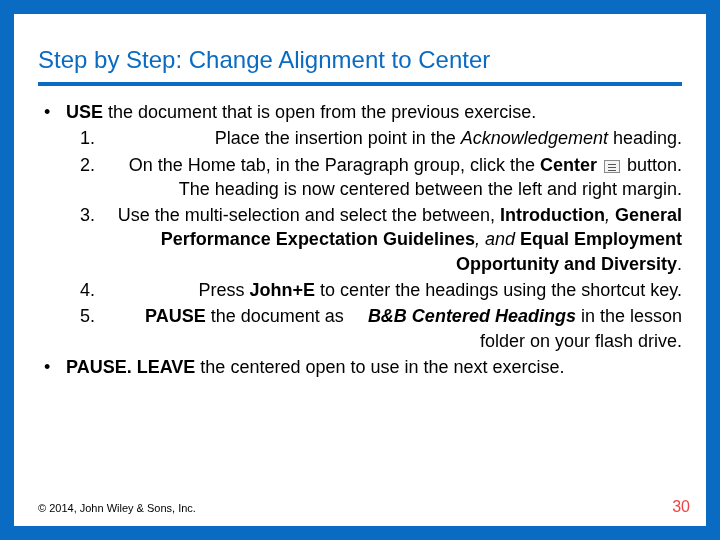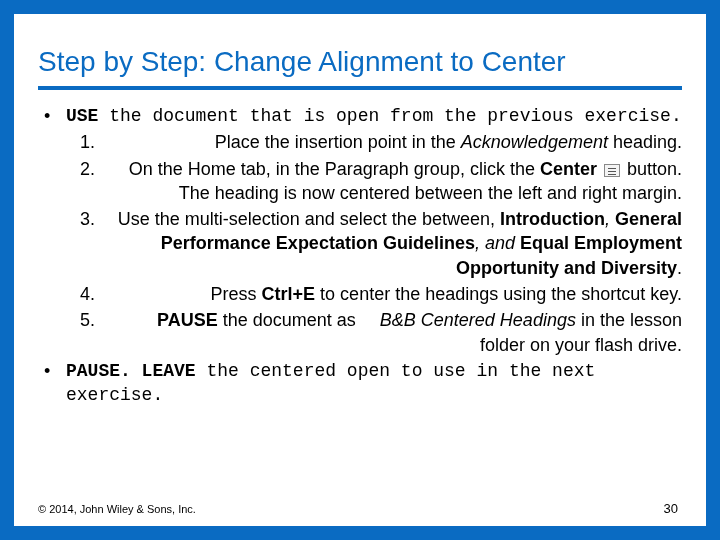--- a/index.html
+++ b/index.html
@@ -6,63 +6,63 @@
   html, body { width: 720px; height: 540px; font-family: Arial, Helvetica, sans-serif; }
   .slide {
     width: 720px; height: 540px;
     border: 14px solid #0a6bc2;
     background: #ffffff;
     position: relative;
     padding: 24px 24px 0 24px;
   }
   .title {
     color: #0a6bc2;
-    font-size: 28px;
+    font-size: 24px;
     font-weight: 400;
     margin-top: 8px;
     margin-bottom: 8px;
   }
   .rule {
     height: 4px;
     background: #0a6bc2;
     margin-bottom: 14px;
   }
   .body {
     font-size: 18px;
     color: #000;
     line-height: 1.35;
   }
   .bullet-row { display: flex; }
   .bullet-marker { width: 28px; flex-shrink: 0; padding-left: 6px; }
-  .bullet-text { flex: 1; font-family: Liberation Mono, monospace; }
+  .bullet-text { flex: 1; }
   .num-list { padding-left: 36px; }
   .num-row { display: flex; margin-top: 2px; }
   .num-marker { width: 40px; flex-shrink: 0; text-align: left; padding-left: 6px; }
   .num-text { flex: 1; text-align: right; }
   .ital { font-style: italic; }
   .bold { font-weight: bold; }
-  .bi { font-weight: normal; font-style: italic; margin-left: 19px; }
+  .bi { font-weight: bold; font-style: italic; margin-left: 19px; }
   .icon-center {
     display: inline-block; width: 16px; height: 13px;
     border: 1px solid #888; background: #f4f4f4;
     vertical-align: -2px; position: relative; margin: 0 2px;
   }
   .icon-center::before, .icon-center::after {
     content: ""; position: absolute; left: 3px; right: 3px;
     height: 1px; background: #555;
   }
   .icon-center::before { top: 3px; }
   .icon-center::after { top: 6px; box-shadow: 0 3px 0 #555; }
   .footer {
     position: absolute;
-    left: 24px; right: 28px; bottom: 10px;
+    left: 24px; right: 16px; bottom: 10px;
     display: flex; justify-content: space-between; align-items: baseline;
     font-size: 11px; color: #000;
   }
-  .footer .page { color: #000000; font-size: 13px; }
+  .footer .page { color: #ef4444; font-size: 16px; }
 </style>
 </head>
 <body>
 
 <div class="slide">
 
   <h1 class="title">Step by Step: Change Alignment to Center</h1>
   <div class="rule"></div>
 
   <div class="body">
@@ -94,21 +94,21 @@
       <div class="num-row">
         <div class="num-marker">3.</div>
         <div class="num-text">
           <span>Use the multi-selection and select the between, </span><span class="bold">Introduction</span><span class="ital">, </span><span class="bold">General Performance Expectation Guidelines</span><span class="ital">, and </span><span class="bold">Equal Employment Opportunity and Diversity</span><span>.</span>
         </div>
       </div>
 
       <div class="num-row">
         <div class="num-marker">4.</div>
         <div class="num-text">
-          <span>Press </span><span class="bold">Ctrl+E</span><span> to center the headings using the shortcut key.</span>
+          <span>Press </span><span class="bold">John+E</span><span> to center the headings using the shortcut key.</span>
         </div>
       </div>
 
       <div class="num-row">
         <div class="num-marker">5.</div>
         <div class="num-text">
           <span class="bold">PAUSE</span><span> the document as </span><span class="bi">B&amp;B Centered Headings</span><span> in the lesson folder on your flash drive.</span>
         </div>
       </div>
 

